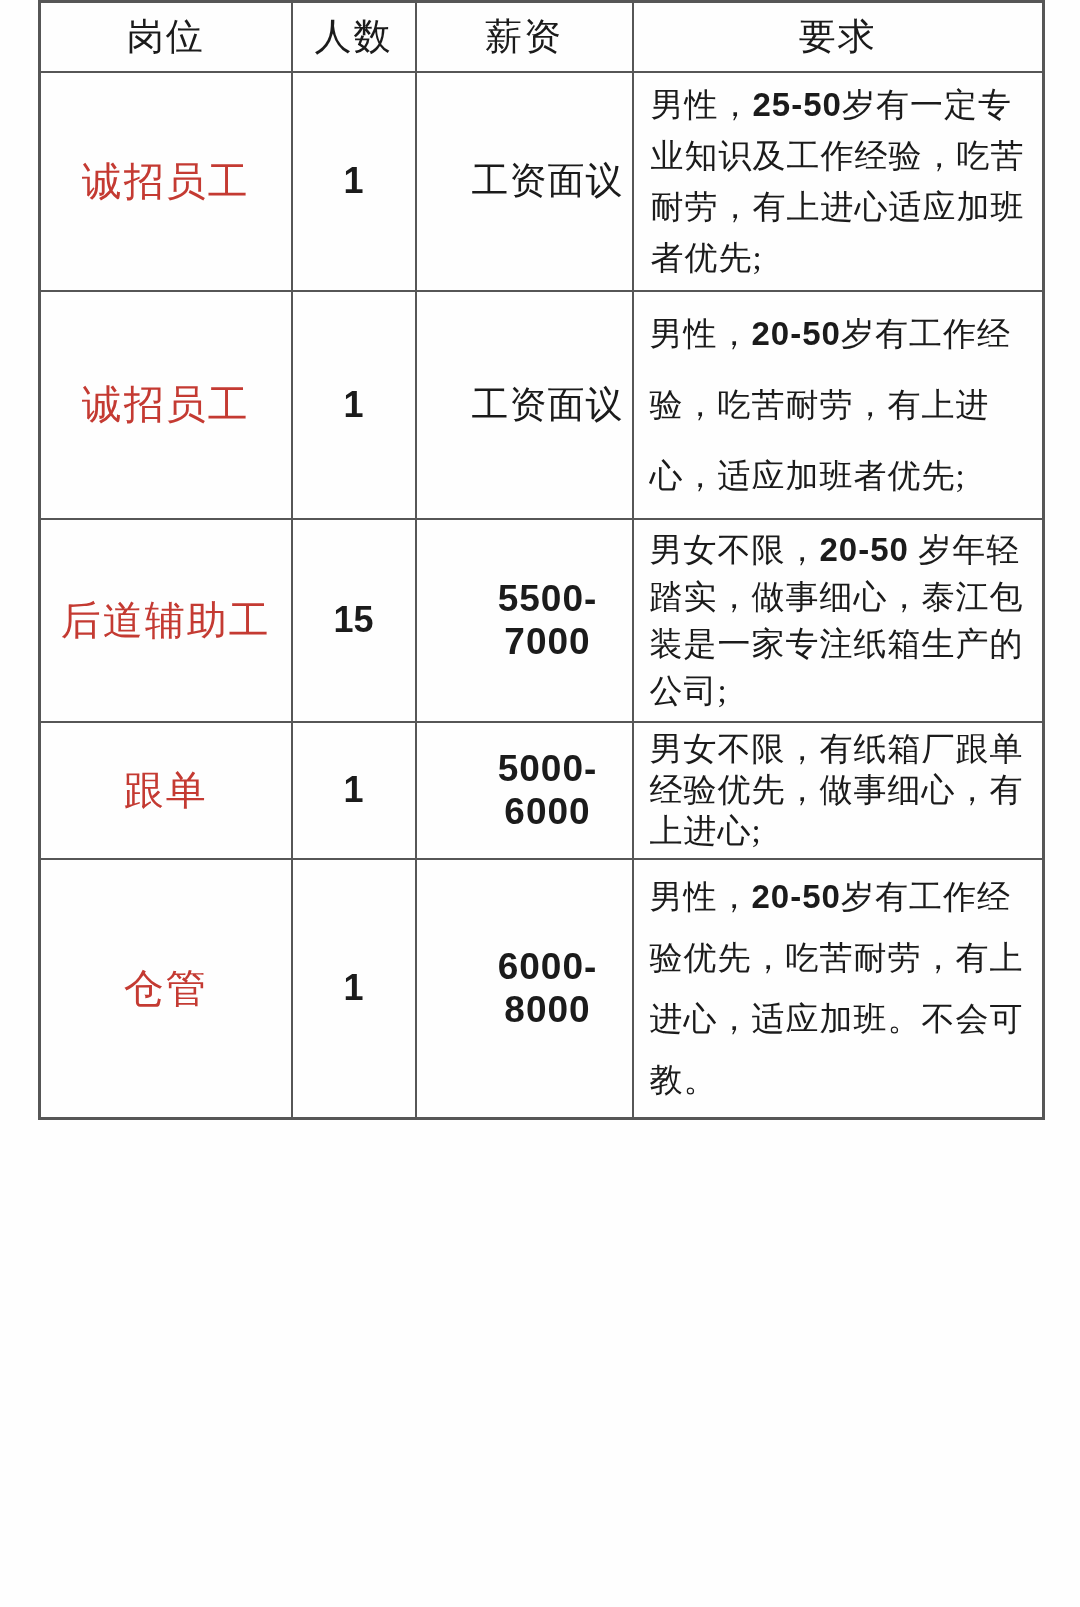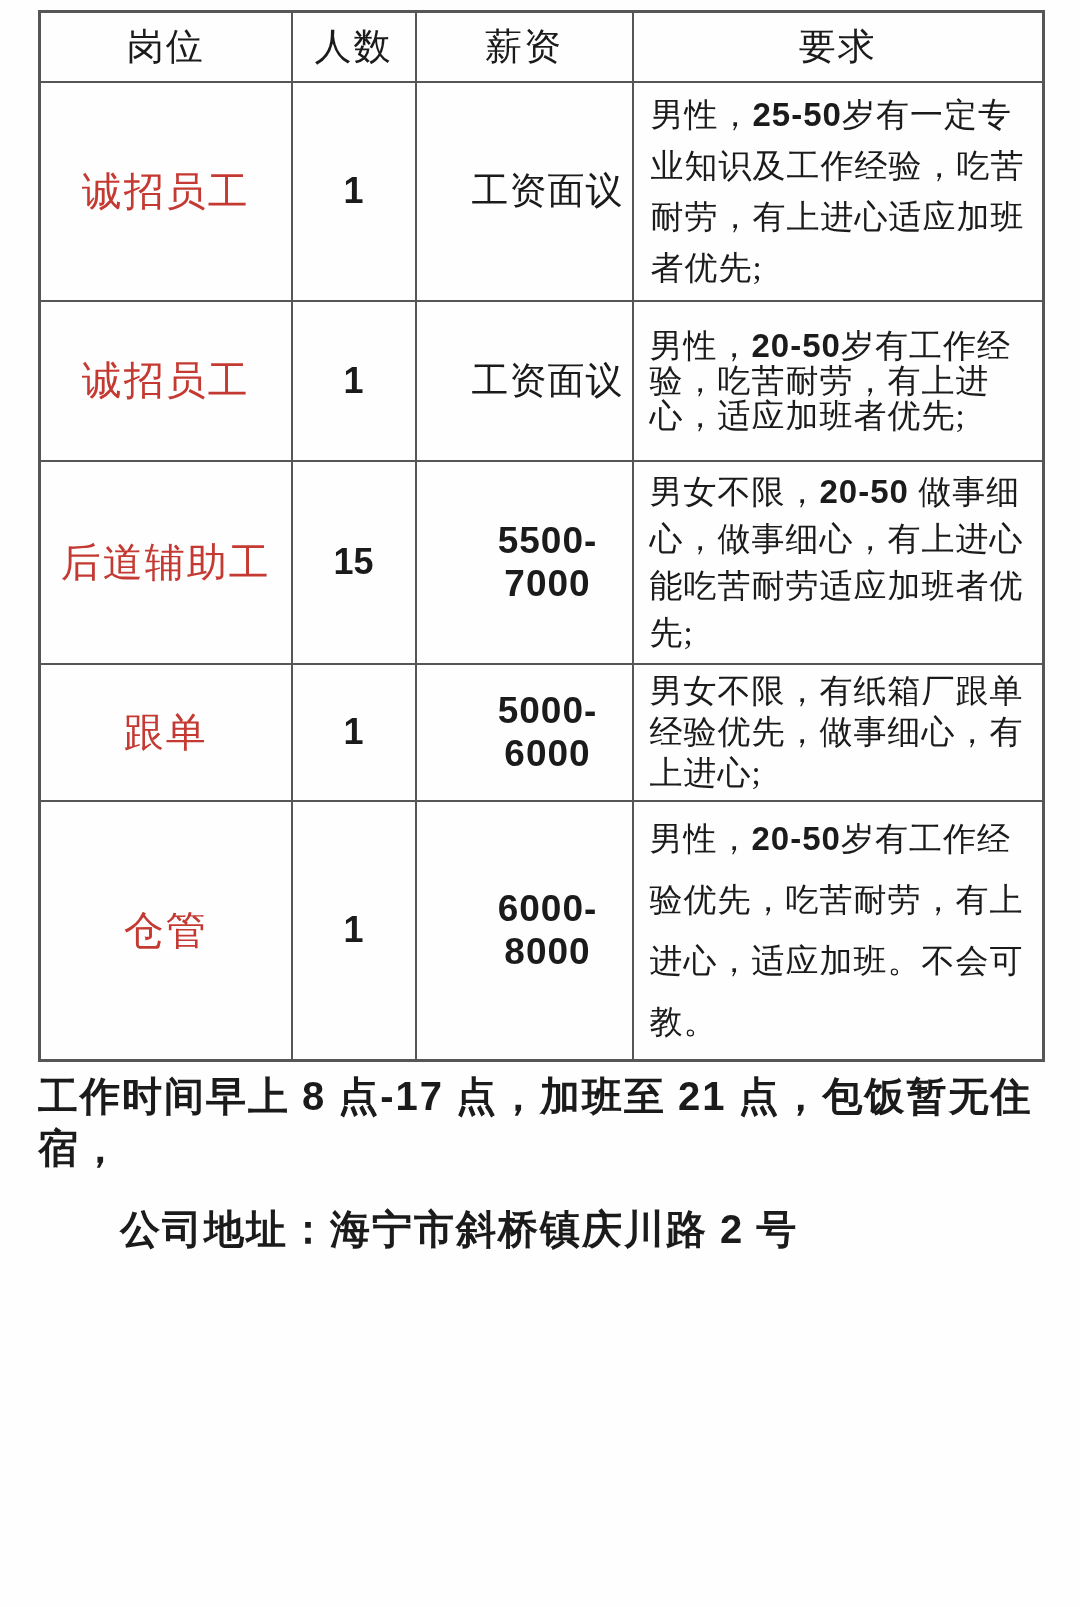--- a/index.html
+++ b/index.html
@@ -29,21 +29,20 @@
     white-space:pre;
   }
   .intro{
     margin:18px 0 0;
     font-size:41px;
     line-height:81px;
     text-indent:2em;
     letter-spacing:2px;
   }
   table.jobs{
-    margin-top:10px;
     width:1004px;
     border-collapse:collapse;
     table-layout:fixed;
     border:3px solid var(--border);
   }
   .jobs th,.jobs td{
     border:2px solid var(--border);
     padding:0;
     vertical-align:middle;
   }
@@ -77,21 +76,21 @@
     text-align:left;
     font-size:33px;
     padding:6px 12px 6px 16px;
     letter-spacing:1px;
   }
   .seg-bold{
     font-family:"Liberation Sans","DejaVu Sans",sans-serif;
     font-weight:bold;
   }
   tr.r0{height:204px;} tr.r0 td.col-req{line-height:51px;padding-left:17px;}
-  tr.r1{height:160px;} tr.r1 td.col-req{line-height:35px;}
+  tr.r1{height:160px;} tr.r1 td.col-req{line-height:71px;}
   tr.r2{height:143px;} tr.r2 td.col-req{line-height:47px;}
   tr.r3{height:123px;} tr.r3 td.col-req{line-height:41px;}
   tr.r4{height:184px;} tr.r4 td.col-req{line-height:61px;}
   .footer{margin-top:8px;}
   .fl{
     margin:0 0 28px;
     font-size:40px;
     line-height:52px;
     font-weight:bold;
     letter-spacing:2px;
@@ -130,36 +129,31 @@
       <tr class="r1">
         <td class="col-pos">诚招员工</td>
         <td class="col-count">1</td>
         <td class="col-salary"><span>工资面议</span></td>
         <td class="col-req"><span>男性，</span><span class="seg-bold">20-50</span><span>岁有工作经验，吃苦耐劳，有上进心，适应加班者优先;</span></td>
       </tr>
       <tr class="r2">
         <td class="col-pos">后道辅助工</td>
         <td class="col-count">15</td>
         <td class="col-salary"><span class="seg-bold">5500-7000</span></td>
-        <td class="col-req"><span>男女不限，</span><span class="seg-bold">20-50</span><span> 做事细心，做事细心，有上进心能吃苦耐劳适应加班者优先;</span></td>
+        <td class="col-req"><span>男女不限，</span><span class="seg-bold">20-50</span><span> 岁年轻踏实，做事细心，泰江包装是一家专注纸箱生产的公司;</span></td>
       </tr>
       <tr class="r3">
         <td class="col-pos">跟单</td>
         <td class="col-count">1</td>
         <td class="col-salary"><span class="seg-bold">5000-6000</span></td>
         <td class="col-req"><span>男女不限，有纸箱厂跟单经验优先，做事细心，有上进心;</span></td>
       </tr>
       <tr class="r4">
         <td class="col-pos">仓管</td>
         <td class="col-count">1</td>
         <td class="col-salary"><span class="seg-bold">6000-8000</span></td>
         <td class="col-req"><span>男性，</span><span class="seg-bold">20-50</span><span>岁有工作经验优先，吃苦耐劳，有上进心，适应加班。不会可教。</span></td>
       </tr>
     </tbody>
   </table>
 
-  <div class="footer">
-    <p class="fl fl0"><span>工作时间早上 </span><span class="seg-bold">8</span><span> 点</span><span class="seg-bold">-17</span><span> 点，加班至 </span><span class="seg-bold">21</span><span> 点，包饭暂无住宿，</span></p>
-    <p class="fl fl1"><span>公司地址：海宁市斜桥镇庆川路 </span><span class="seg-bold">2</span><span> 号</span></p>
-
-  </div>
 
 </div>
 
 </body></html>

